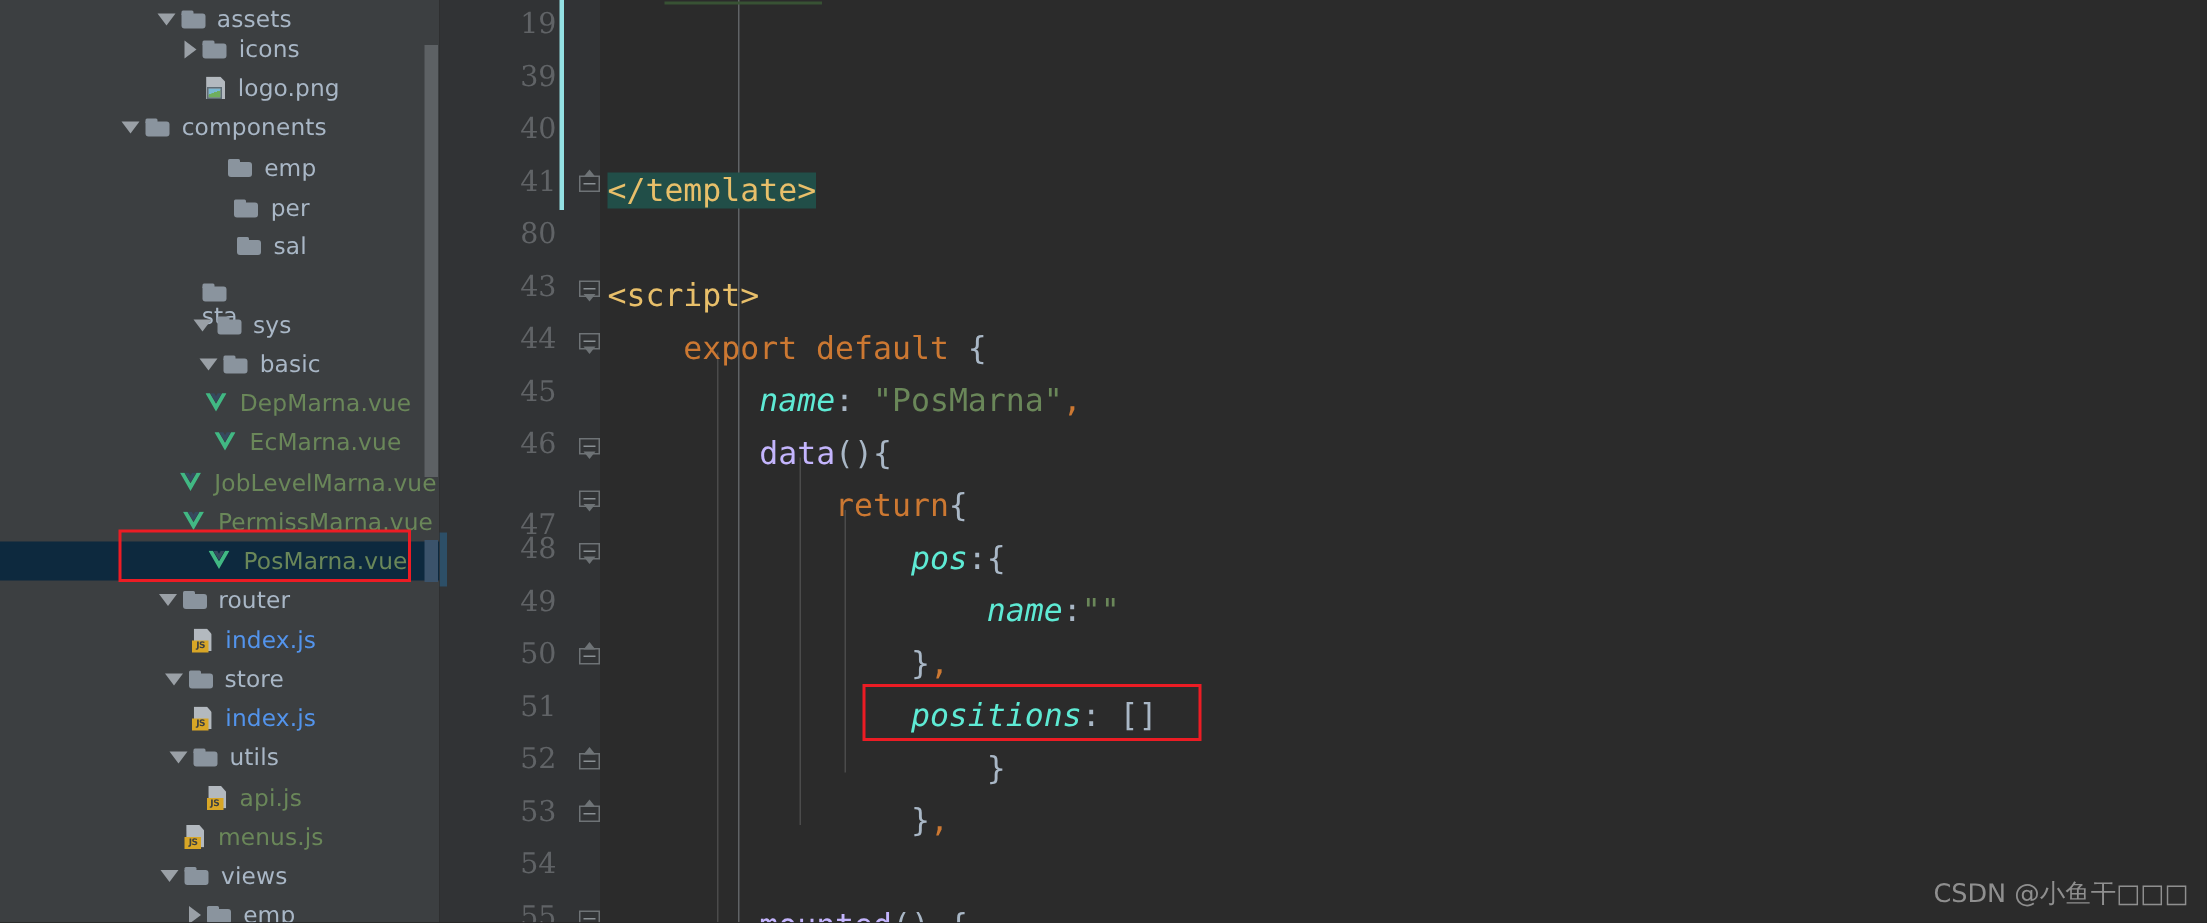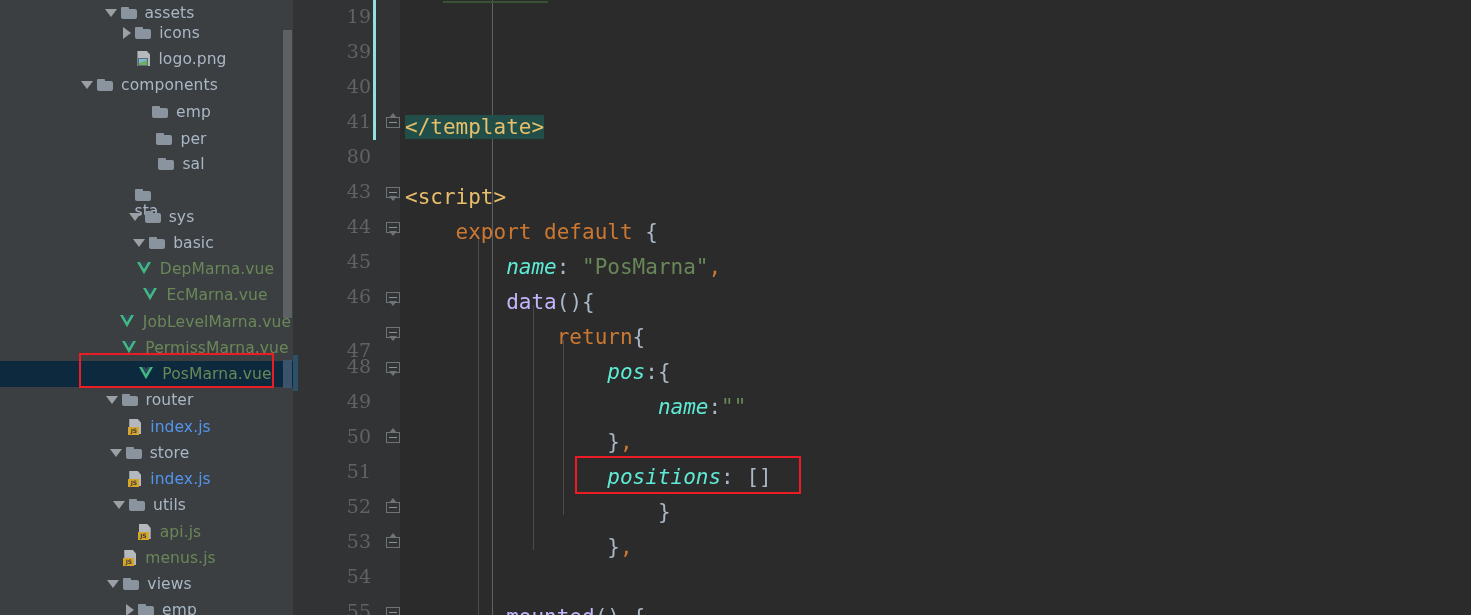--- a/index.html
+++ b/index.html
@@ -590,13 +590,14 @@
         <div class="cline" style="top: 460px; left: 112px;"><span class="tok-punct">                </span><span class="tok-prop">positions</span><span class="tok-punct">: </span><span class="tok-bracket">[]</span></div>
         <div class="cline" style="top: 495px; left: 112px;"><span class="tok-punct">                    </span><span class="tok-brace">}</span></div>
         <div class="cline" style="top: 530px; left: 112px;"><span class="tok-punct">                </span><span class="tok-brace">}</span><span class="tok-comma">,</span></div>
         <div class="cline" style="top: 565px; left: 112px;"></div>
         <div class="cline" style="top: 600px; left: 112px;"><span class="tok-punct">        </span><span class="tok-fn">mounted</span><span class="tok-punct">()</span><span class="tok-brace"> {</span></div>
       </div>
 
     <div id="code-red-box"></div>
   </div>
 
+  <div id="watermark">CSDN @小鱼干□□□</div>
 </div>
 
 </body></html>

